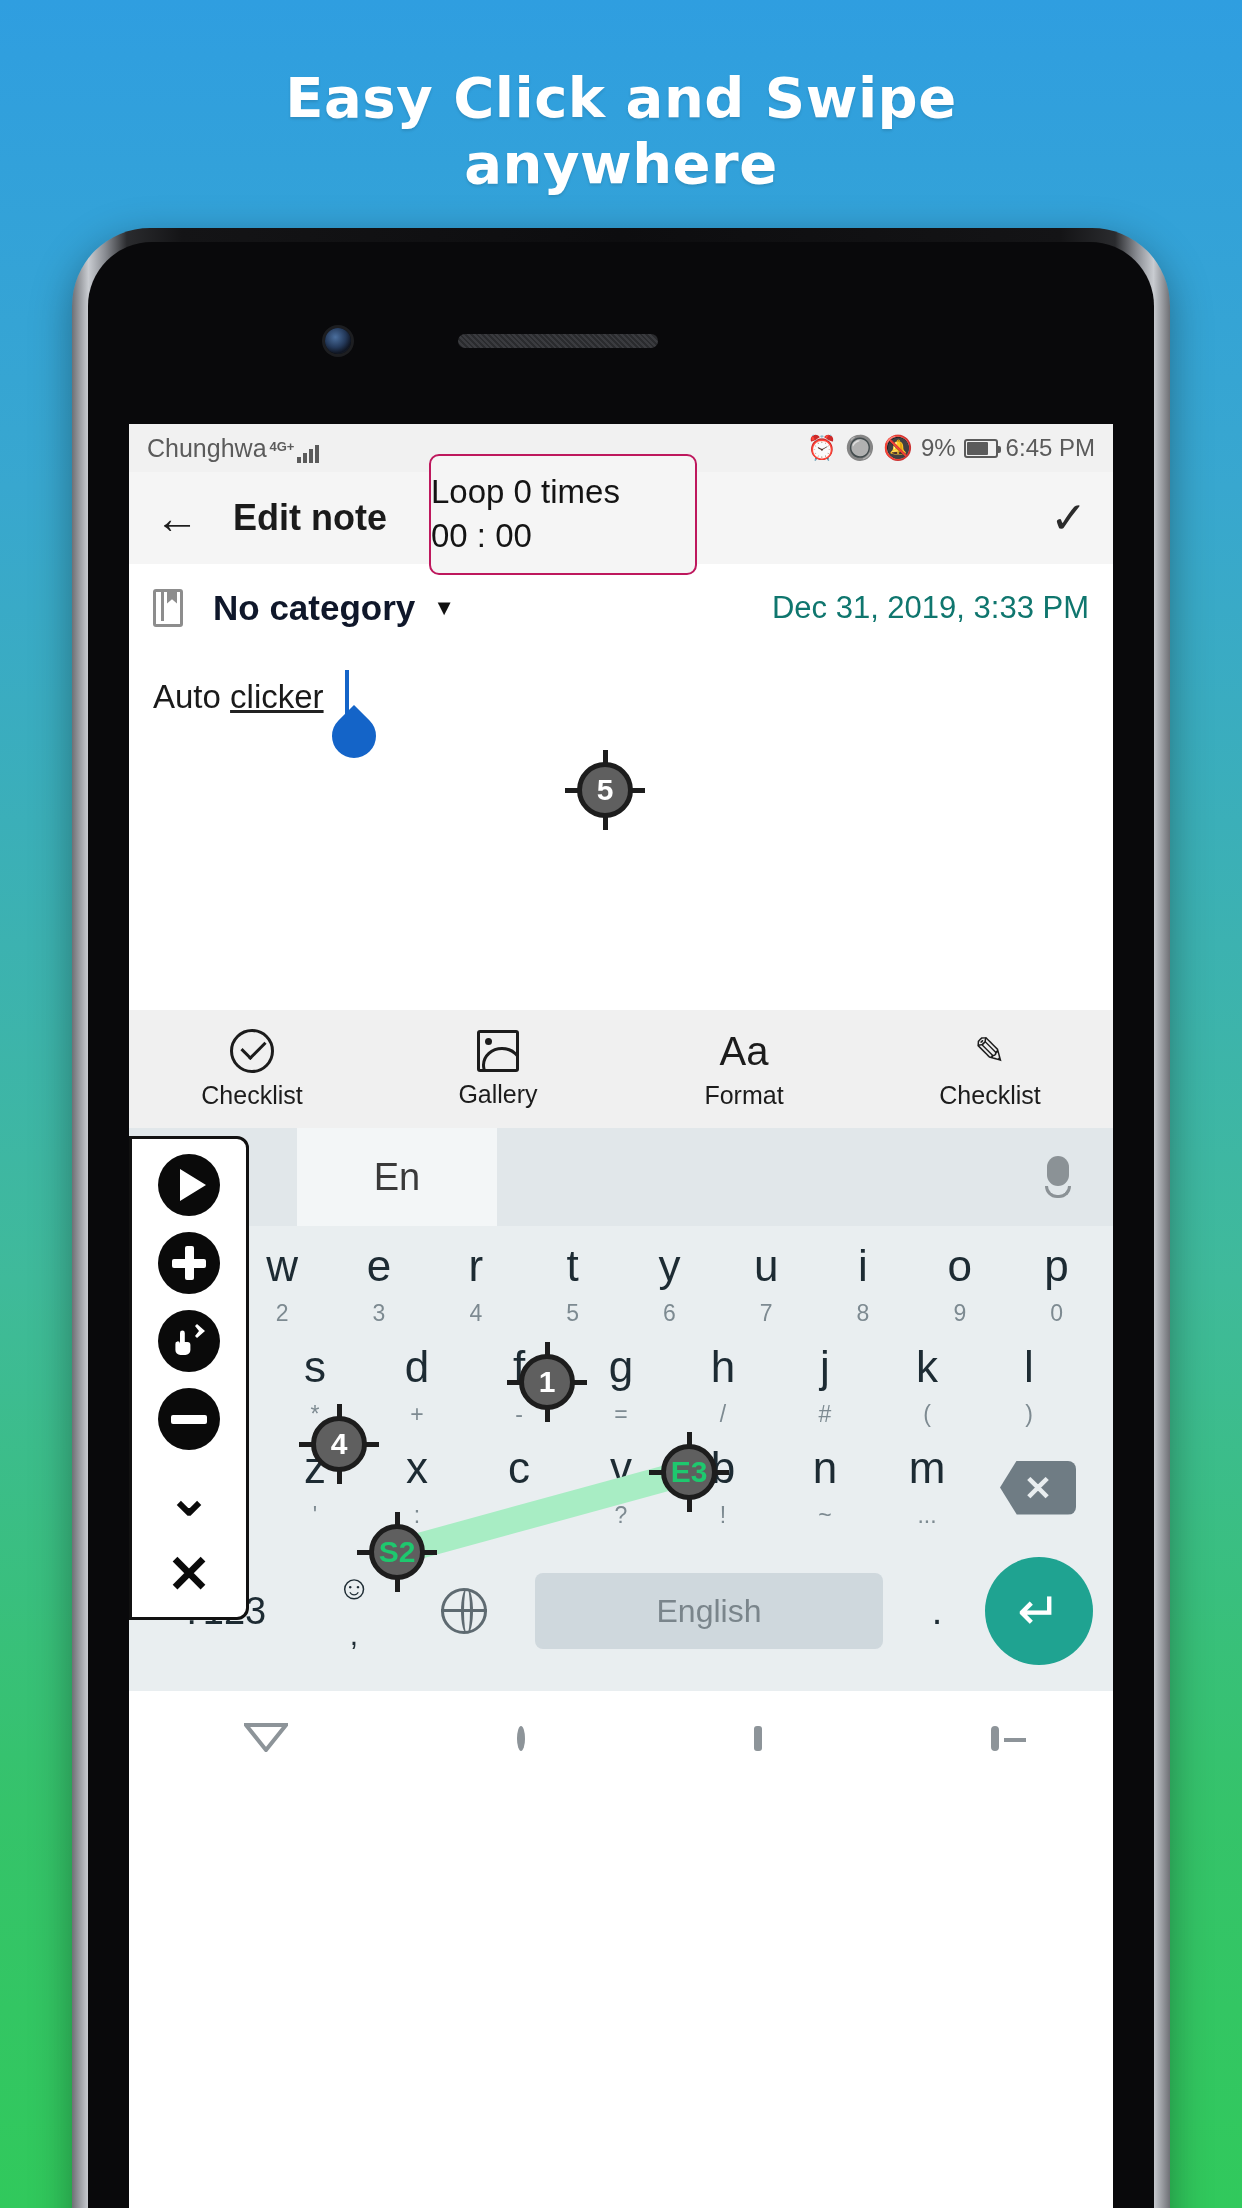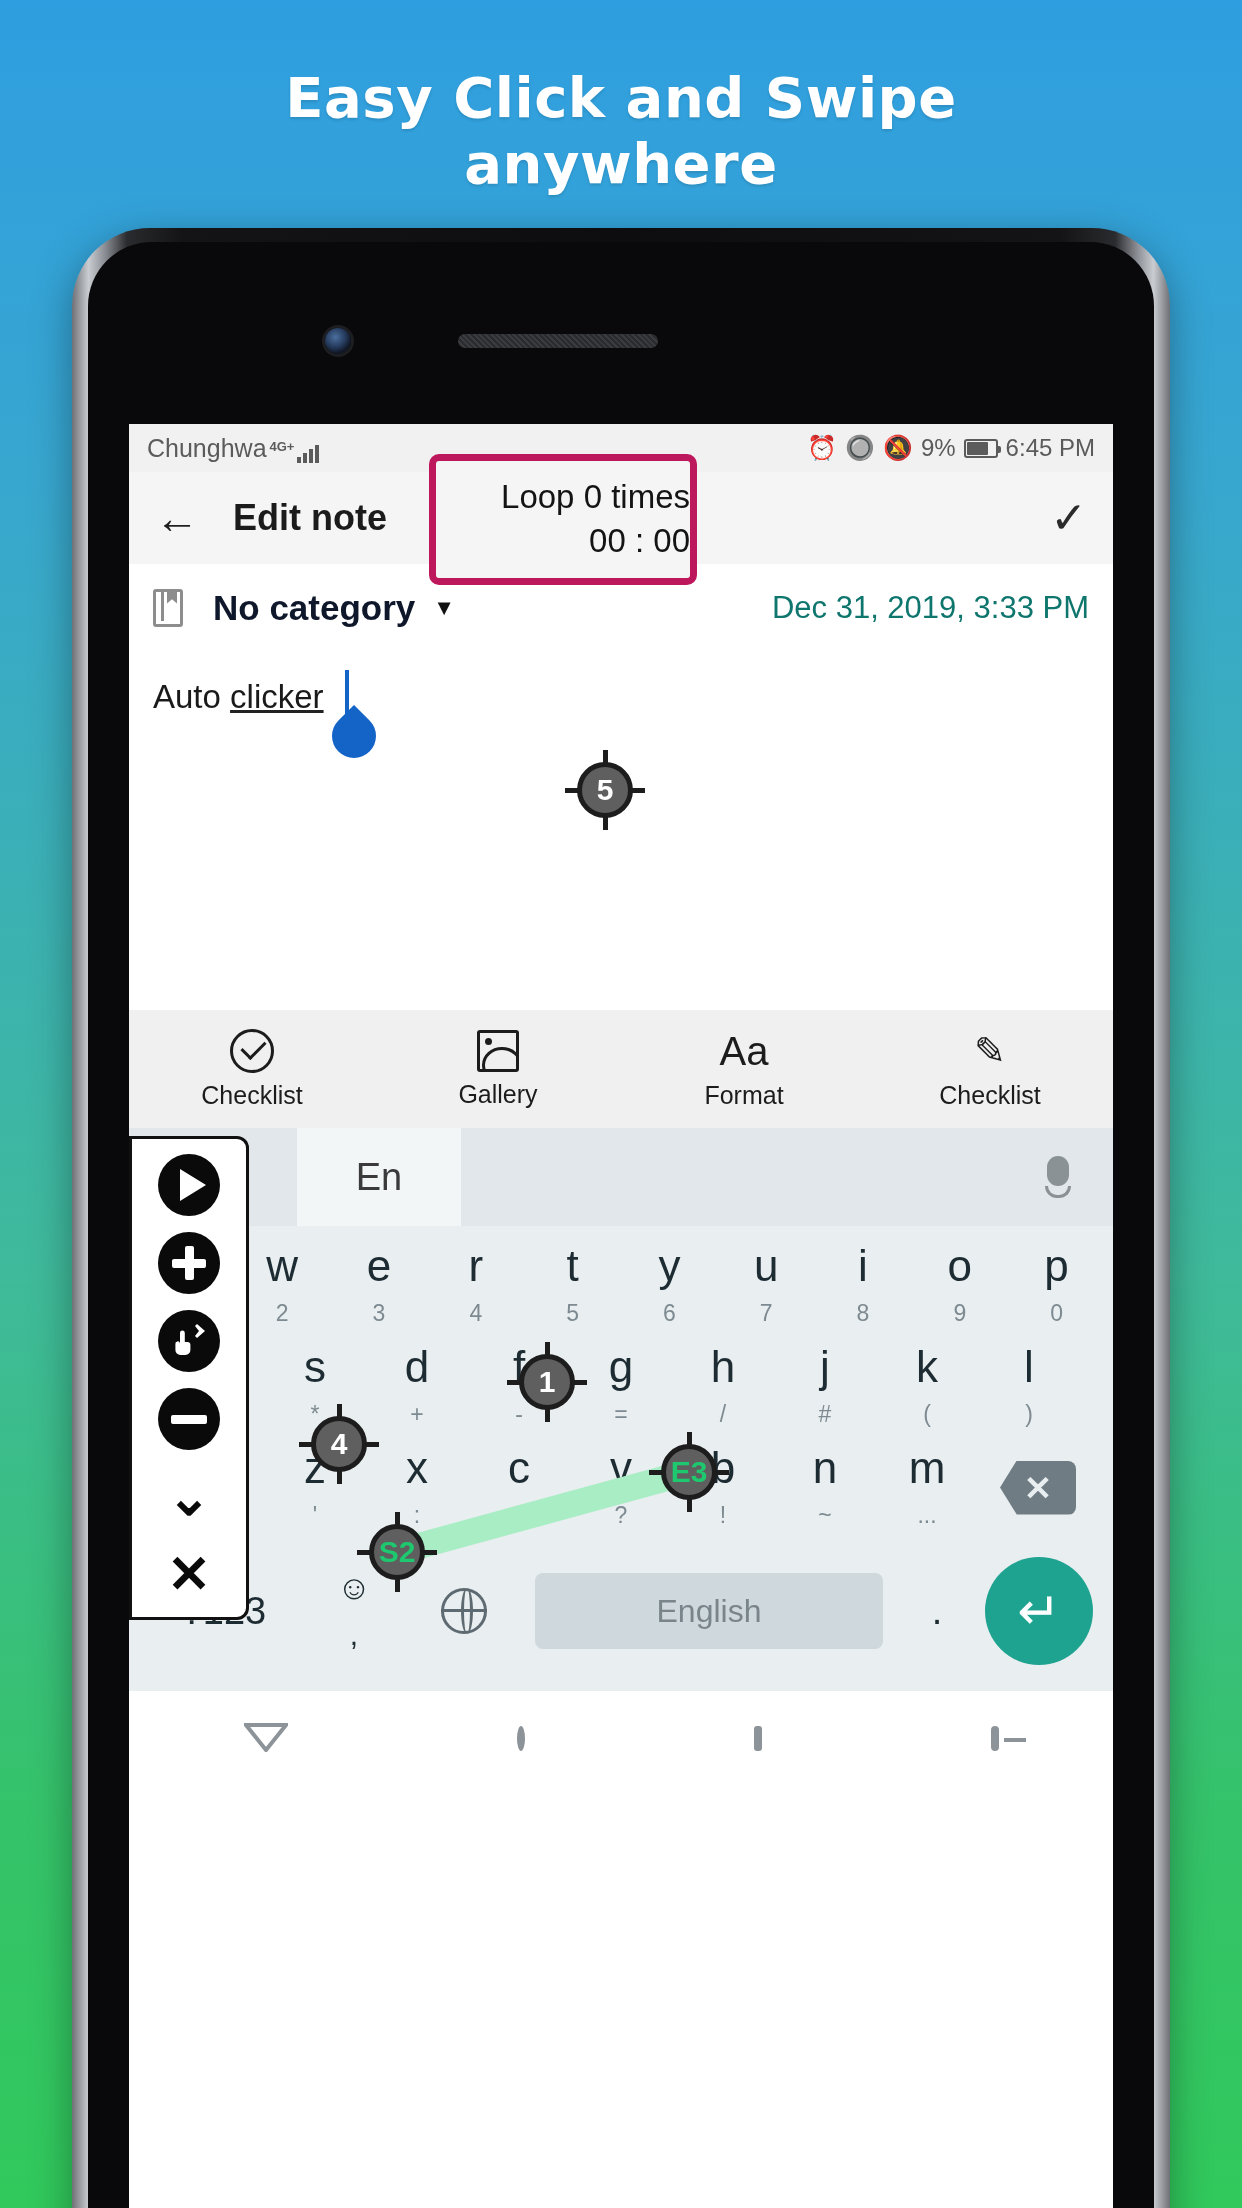--- a/index.html
+++ b/index.html
@@ -71,22 +71,22 @@
     height:92px;background:#f5f5f5;display:flex;align-items:center;
     padding:0 26px;position:relative;
   }
   .back-arrow{font-size:44px;color:#1e1e1e;line-height:1;}
   #apptitle{font-size:36px;font-weight:bold;color:#1b1b1b;margin-left:34px;}
   .check-done{margin-left:auto;font-size:44px;color:#2b2b2b;line-height:1;}
 
   
   #loopbox{
     position:absolute; left:300px; top:-18px; width:268px;
-    background:#f5f5f5; border:7px solid #be185d; border-radius:10px;
-    text-align:right; padding:14px 0 16px; z-index:30;
+    background:#f5f5f5; border:2px solid #be185d; border-radius:10px;
+    text-align:left; padding:14px 0 16px; z-index:30;
     font-size:33px; color:#141414; line-height:1.32;
   }
 
   
   #catrow{
     height:88px;display:flex;align-items:center;padding:0 24px;
     background:#fff;border-bottom:1px solid #fff;
   }
   .bookicon{width:30px;height:38px;border:3px solid #8d8d8d;border-radius:3px;position:relative;}
   .bookicon::before{content:"";position:absolute;left:5px;top:-3px;width:3px;height:32px;background:#8d8d8d;}
@@ -150,21 +150,21 @@
   .ico-aa{font-size:40px;color:#1c1c1c;line-height:44px;}
   .ico-img{width:42px;height:42px;border:3px solid #1c1c1c;border-radius:3px;position:relative;overflow:hidden;}
   .ico-img::before{content:"";position:absolute;left:5px;top:5px;width:7px;height:7px;border-radius:50%;background:#1c1c1c;}
   .ico-img::after{content:"";position:absolute;right:-6px;bottom:-14px;width:34px;height:30px;border-radius:50%;border:3px solid #1c1c1c;}
   .ico-pen{font-size:38px;color:#1c1c1c;line-height:44px;transform:rotate(0deg);}
 
   
   #keyboard{background:#e9eef0;}
   #suggestrow{height:98px;display:flex;align-items:center;position:relative;background:#e9eef0;}
   #sugg-left{width:168px;height:98px;background:#e1e7ea;}
-  #sugg-en{flex:0 0 auto;width:164px;text-align:center;font-size:38px;color:#3a3a3a;background:#f3f6f7;height:98px;line-height:98px;}
+  #sugg-en{flex:0 0 auto;width:200px;text-align:center;font-size:38px;color:#3a3a3a;background:#f3f6f7;height:98px;line-height:98px;}
   #sugg-right{flex:1;height:98px;background:#e1e7ea;}
   #micicon{position:absolute;right:42px;top:50%;transform:translateY(-50%);width:26px;height:42px;}
   #micicon .cap{width:22px;height:30px;border-radius:11px;background:#8b9296;margin:0 auto;}
   #micicon .stand{width:26px;height:12px;border:3px solid #8b9296;border-top:none;border-radius:0 0 13px 13px;margin:0 auto;}
 
   .keyrow{display:flex;justify-content:center;align-items:flex-start;position:relative;}
   .key{position:relative;text-align:center;}
   .key .main{font-size:44px;color:#1d2b33;line-height:1;}
   .key .sub{font-size:23px;color:#7d8a91;margin-top:12px;}
   #row1{padding:18px 8px 6px;}

